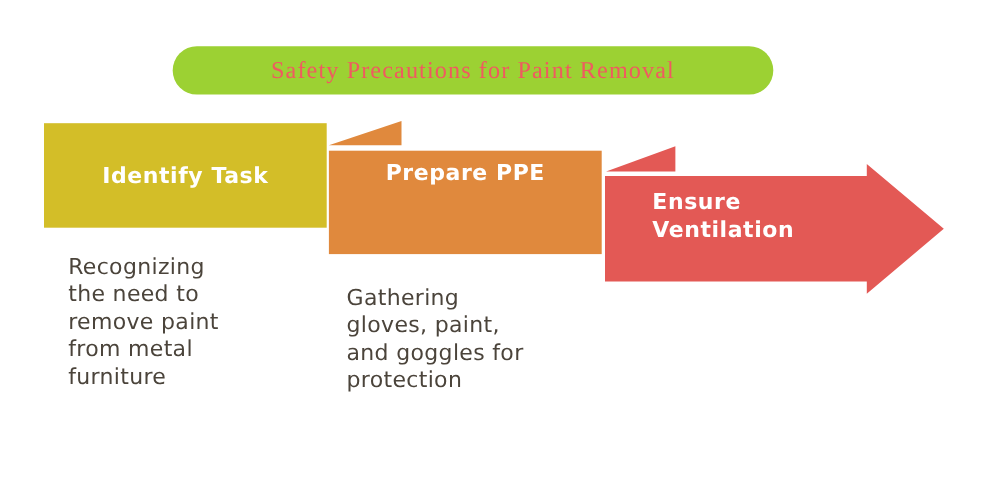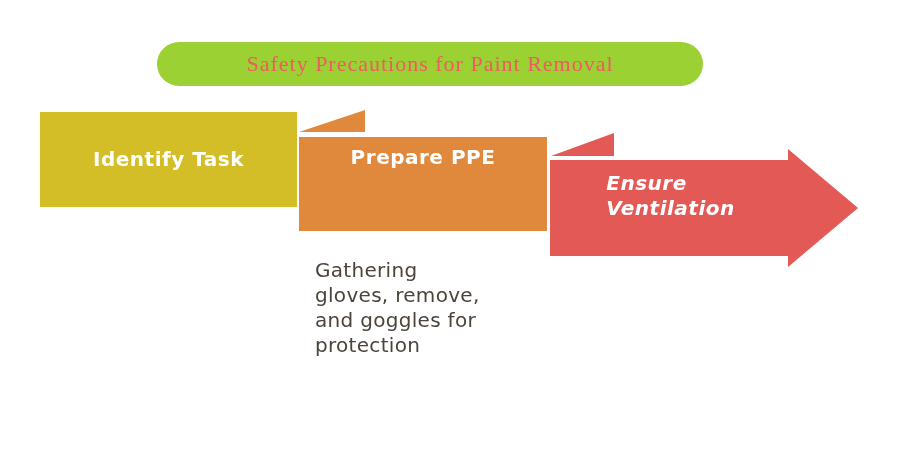--- a/index.html
+++ b/index.html
@@ -38,21 +38,21 @@
     text-align: left;
     color: #FFFFFF;
     font-size: 20px;
     font-weight: 600;
     letter-spacing: 0.5px;
     white-space: pre-line;
     line-height: 25px;
   }
   .label-1 { left: 40px;  top: 112px; width: 257px; height: 95px; }
   .label-2 { left: 299px; top: 122px; width: 248px; height: 71px; }
-  .label-3 { left: 553px; top: 160px; width: 235px; height: 72px; font-style: italic; }
+  .label-3 { left: 540px; top: 160px; width: 235px; height: 72px; }
   .desc {
     position: absolute;
     font-size: 20px;
     line-height: 25px;
     letter-spacing: 0.3px;
     color: #4B443B;
     white-space: pre-line;
   }
   .desc-1 { left: 62px;  top: 230px; width: 240px; }
   .desc-2 { left: 315px; top: 258px; width: 250px; }
@@ -78,18 +78,23 @@
     <polygon points="550,160 788,160 788,149 858,208 788,267 788,256 550,256" fill="#E35955"></polygon>
   </svg>
 
   <div class="title-text">Safety Precautions for Paint Removal</div>
 
   <div class="step-label label-1">Identify Task</div>
   <div class="step-label label-2">Prepare PPE</div>
   <div class="step-label label-3">Ensure
 Ventilation</div>
 
+  <div class="desc desc-1">Recognizing
+the need to
+remove paint
+from metal
+furniture</div>
   <div class="desc desc-2">Gathering
-gloves, remove,
+gloves, paint,
 and goggles for
 protection</div>
 
 </div>
 
 </body></html>

